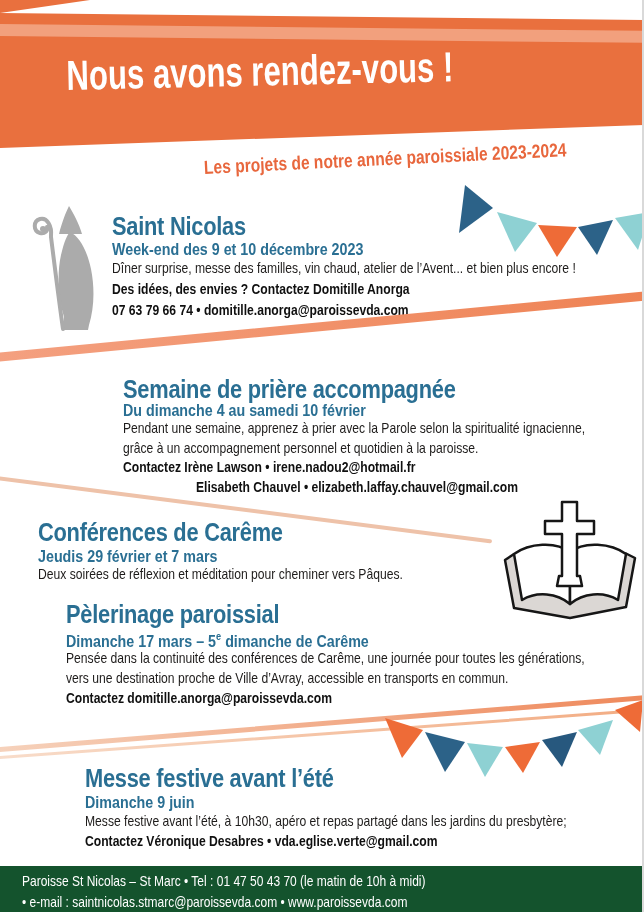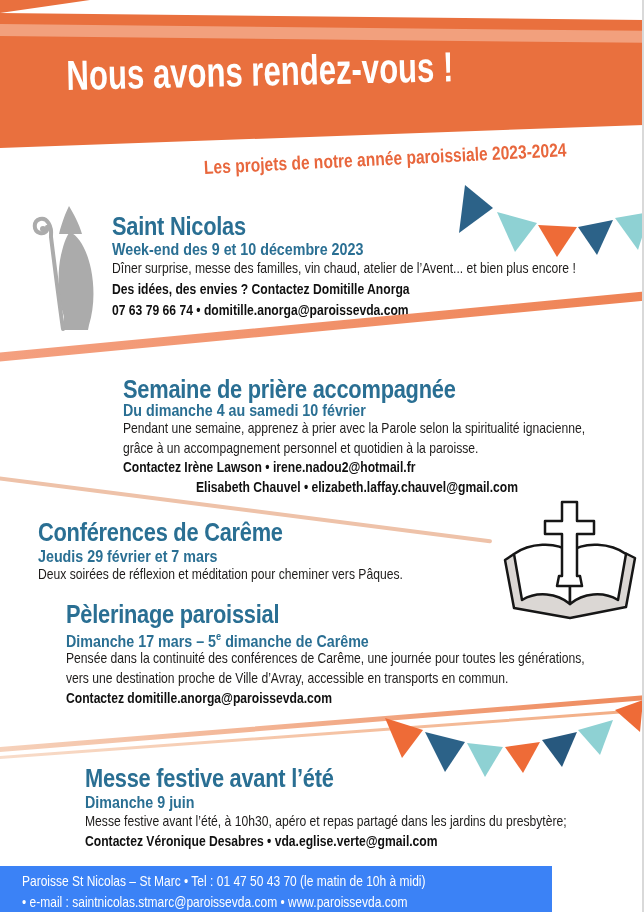--- a/index.html
+++ b/index.html
@@ -38,21 +38,21 @@
       background:linear-gradient(90deg,#f6d3bd,#ee8455);transform:rotate(-4.6deg);}
   .s3b{left:-12px;top:757px;width:680px;height:3px;border-radius:2px;
       background:linear-gradient(90deg,#f8ddcb,#f2aa80);transform:rotate(-4.2deg);}
   
   .icon{position:absolute;}
   .bishop{left:26px;top:203px;width:84px;height:130px;}
   .book{left:498px;top:498px;width:145px;height:122px;}
   .bunting-top{left:445px;top:184px;width:205px;height:90px;}
   .bunting-bottom{left:382px;top:696px;width:262px;height:100px;}
   
-  .footer{position:absolute;left:0;top:866px;width:552px;height:46px;background:#3b82f6;}
+  .footer{position:absolute;left:0;top:866px;width:644px;height:46px;background:#14532d;}
   .f{position:absolute;white-space:nowrap;color:#ffffff;font-size:15px;
      transform:scaleX(0.8);transform-origin:left top;}
 </style>
 </head>
 <body>
 
 <div class="poster">
 
   <div class="sliver"></div>
   <div class="band">

